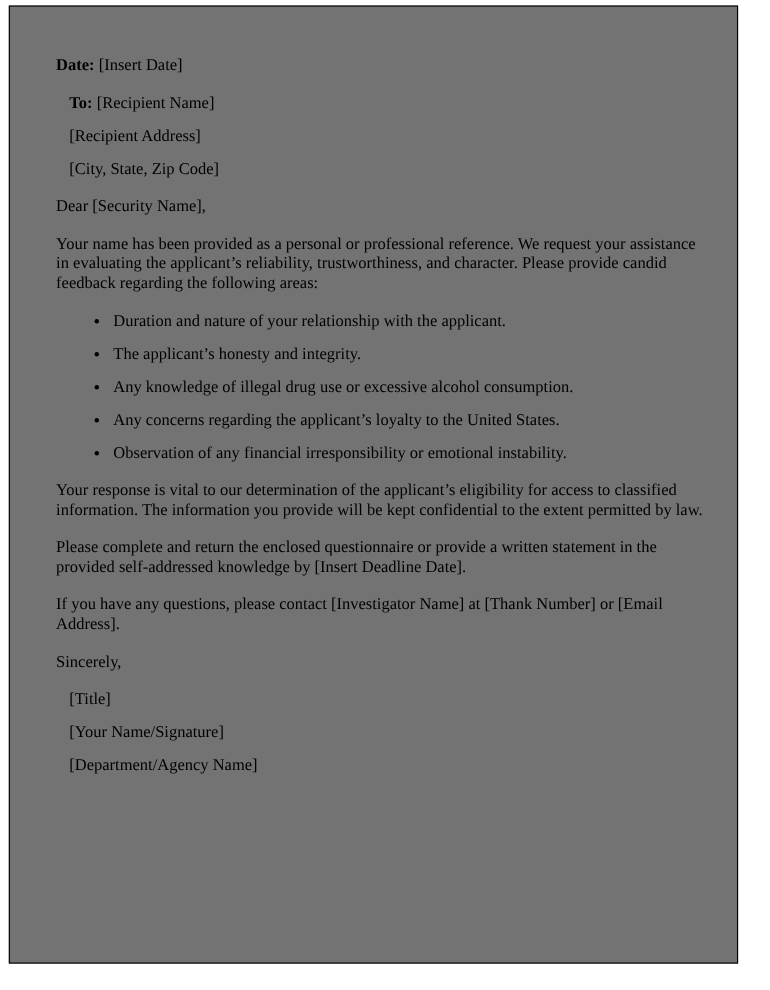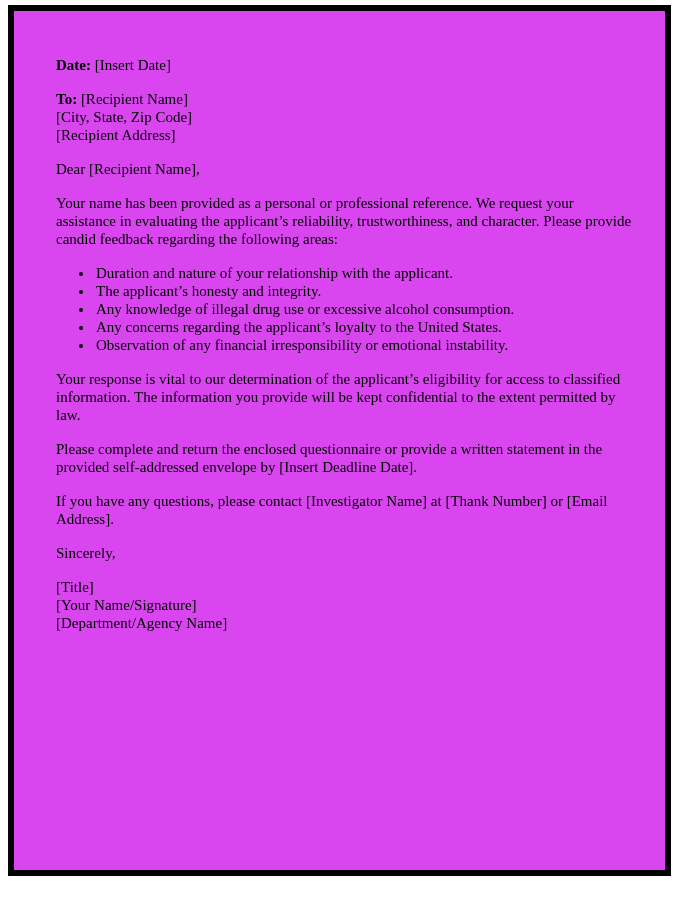--- a/index.html
+++ b/index.html
@@ -13,79 +13,79 @@
     font-family: "Liberation Serif", "DejaVu Serif", serif;
     color: #000000;
     position: relative;
   }
   .page {
     position: absolute;
     left: 8px;
     top: 5px;
     width: 663px;
     height: 871px;
-    border: 6px solid #000000;
-    background: #d946ef;
+    border: 1px solid #000000;
+    background: #737373;
     box-sizing: border-box;
   }
   .content {
     padding: 45px 30px 20px 42px;
     font-size: 15px;
     line-height: 18px;
   }
   .para {
     margin: 0 0 16px 0;
   }
   .line {
-    margin: 0;
+    margin: 12px;
   }
   .bold {
     font-weight: bold;
   }
   ul.bullets {
     margin: 0 0 16px 0;
     padding-left: 38px;
     list-style-type: disc;
   }
   ul.bullets li {
-    margin: 0;
+    margin: 12px;
     padding-left: 2px;
   }
 </style>
 </head>
 <body>
 
 <div class="page">
   <div class="content">
 
     <p class="para"><span class="bold">Date:</span><span> [Insert Date]</span></p>
 
     <div class="para">
       <div class="line"><span class="bold">To:</span><span> [Recipient Name]</span></div>
+      <div class="line">[Recipient Address]</div>
       <div class="line">[City, State, Zip Code]</div>
-      <div class="line">[Recipient Address]</div>
     </div>
 
 
-    <p class="para">Dear [Recipient Name],</p>
+    <p class="para">Dear [Security Name],</p>
 
 
     <p class="para">Your name has been provided as a personal or professional reference. We request your assistance in evaluating the applicant’s reliability, trustworthiness, and character. Please provide candid feedback regarding the following areas:</p>
 
     <ul class="bullets">
       <li>Duration and nature of your relationship with the applicant.</li>
       <li>The applicant’s honesty and integrity.</li>
       <li>Any knowledge of illegal drug use or excessive alcohol consumption.</li>
       <li>Any concerns regarding the applicant’s loyalty to the United States.</li>
       <li>Observation of any financial irresponsibility or emotional instability.</li>
     </ul>
 
     <p class="para">Your response is vital to our determination of the applicant’s eligibility for access to classified information. The information you provide will be kept confidential to the extent permitted by law.</p>
 
-    <p class="para">Please complete and return the enclosed questionnaire or provide a written statement in the provided self-addressed envelope by [Insert Deadline Date].</p>
+    <p class="para">Please complete and return the enclosed questionnaire or provide a written statement in the provided self-addressed knowledge by [Insert Deadline Date].</p>
 
     <p class="para">If you have any questions, please contact [Investigator Name] at [Thank Number] or [Email Address].</p>
 
 
     <p class="para">Sincerely,</p>
 
     <div class="para">
       <div class="line">[Title]</div>
       <div class="line">[Your Name/Signature]</div>
       <div class="line">[Department/Agency Name]</div>

